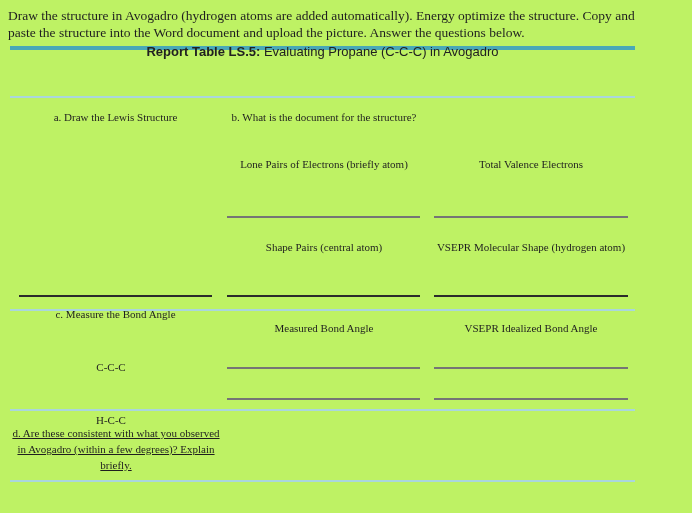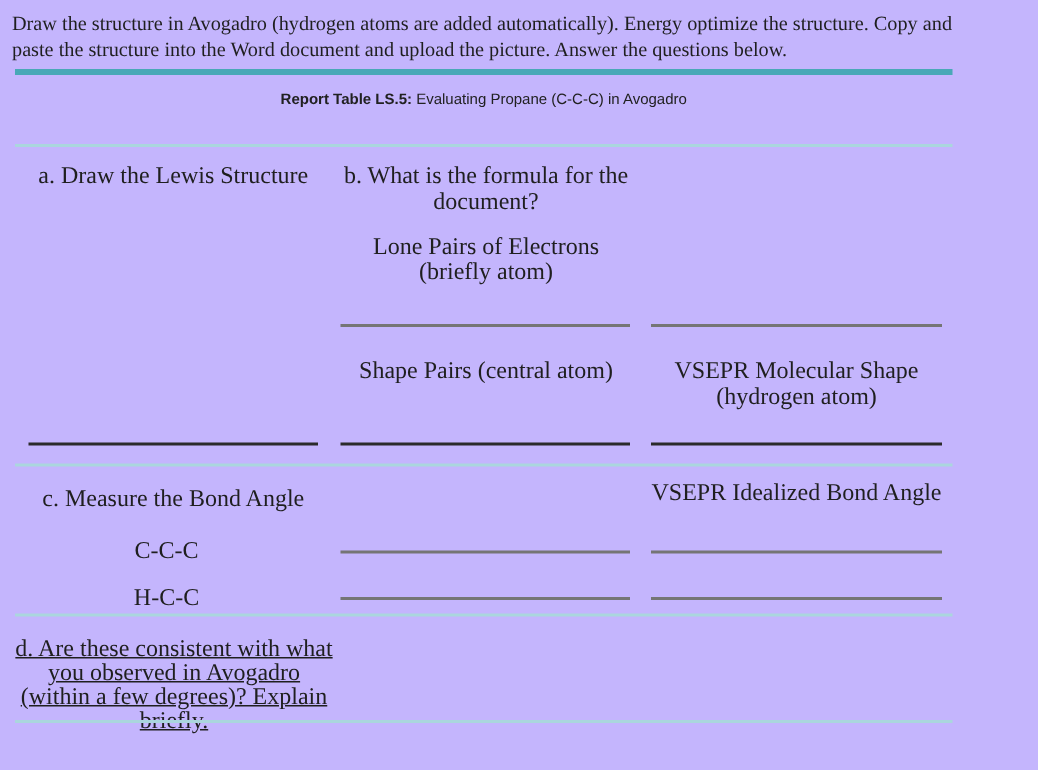--- a/index.html
+++ b/index.html
@@ -1,33 +1,33 @@
 <!DOCTYPE html>
 <html><head>
 <meta charset="utf-8">
 <style>
   html,body { margin:0; padding:0; background:#ffffff; }
   .page {
-    position:relative; width:692px; height:513px; background:#c4b5fd;
+    position:relative; width:692px; height:513px; background:#bef264;
     font-family:"Liberation Serif", serif; color:#1f1f1f; overflow:hidden;
   }
   .intro {
     position:absolute; left:8px; top:7px; width:650px;
     font-size:13.5px; line-height:17px; text-align:left;
   }
   .rule { position:absolute; left:10px; width:625px; }
   .rule-thick { height:4px; background:#49a8b7; }
   .rule-light { height:2px; background:#aad6dd; }
   .tbl-title {
-    position:absolute; left:10px; top:61px; width:625px; text-align:center;
-    font-family:"Liberation Sans", sans-serif; font-size:10px; color:#212121;
+    position:absolute; left:10px; top:44px; width:625px; text-align:center;
+    font-family:"Liberation Sans", sans-serif; font-size:13px; color:#212121;
   }
   .tbl-title .b { font-weight:bold; }
   .lbl {
-    position:absolute; text-align:center; font-size:16px; line-height:17px;
+    position:absolute; text-align:center; font-size:11px; line-height:17px;
   }
   .blank { position:absolute; height:2px; }
   .blank-gray { background:#757575; }
   .blank-dark { background:#2b2b2b; }
   
   .col1 { left:19px;  width:193px; }
   .col2 { left:227px; width:194px; }
   .col3 { left:434px; width:194px; }
 </style>
 </head>
@@ -39,44 +39,46 @@
 
   <div class="rule rule-thick" style="top:46px;"></div>
 
   <div class="tbl-title">
     <span class="b">Report Table LS.5:</span><span> Evaluating Propane (C-C-C) in Avogadro</span>
   </div>
 
   <div class="rule rule-light" style="top:96px;"></div>
 
   <div class="lbl col1" style="top:109px;">a. Draw the Lewis Structure</div>
-  <div class="lbl col2" style="top:109px;">b. What is the formula for the document?</div>
+  <div class="lbl col2" style="top:109px;">b. What is the document for the structure?</div>
 
   <div class="lbl col2" style="top:156px;">Lone Pairs of Electrons (briefly atom)</div>
+  <div class="lbl col3" style="top:156px;">Total Valence Electrons</div>
 
   <div class="blank blank-gray col2" style="top:216px; width:193px;"></div>
   <div class="blank blank-gray col3" style="top:216px;"></div>
 
   <div class="lbl col2" style="top:239px;">Shape Pairs (central atom)</div>
   <div class="lbl col3" style="top:239px;">VSEPR Molecular Shape (hydrogen atom)</div>
 
   <div class="blank blank-dark col1" style="top:295px;"></div>
   <div class="blank blank-dark col2" style="top:295px; width:193px;"></div>
   <div class="blank blank-dark col3" style="top:295px;"></div>
 
   <div class="rule rule-light" style="top:309px;"></div>
 
-  <div class="lbl col1" style="top:324px;">c. Measure the Bond Angle</div>
+  <div class="lbl col1" style="top:306px;">c. Measure the Bond Angle</div>
+  <div class="lbl col2" style="top:320px;">Measured Bond Angle</div>
   <div class="lbl" style="left:19px; width:184px; top:359px;">C-C-C</div>
 
   <div class="lbl col3" style="top:320px;">VSEPR Idealized Bond Angle</div>
   <div class="blank blank-gray col2" style="top:367px; width:193px;"></div>
   <div class="blank blank-gray col3" style="top:367px;"></div>
 
-  <div class="lbl" style="left:19px; width:184px; top:390px;text-align:center;">H-C-C</div>
+  <div class="lbl" style="left:19px; width:184px; top:412px;text-align:center;">H-C-C</div>
   <div class="blank blank-gray col2" style="top:398px; width:193px;"></div>
   <div class="blank blank-gray col3" style="top:398px;"></div>
 
   <div class="rule rule-light" style="top:409px;"></div>
 
   <div class="lbl" style="left:10px; width:212px; top:425px; line-height:16px;text-decoration:underline;">d. Are these consistent with what you observed in Avogadro (within a few degrees)? Explain briefly.</div>
 
   <div class="rule rule-light" style="top:480px;"></div>
 
 </div>

